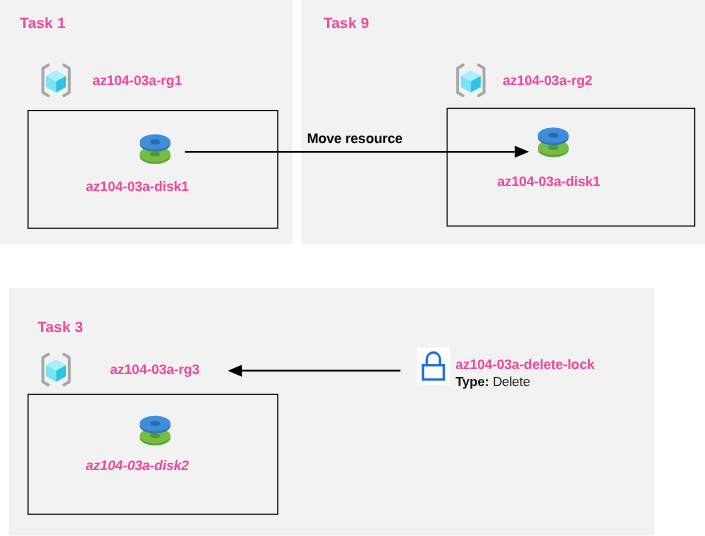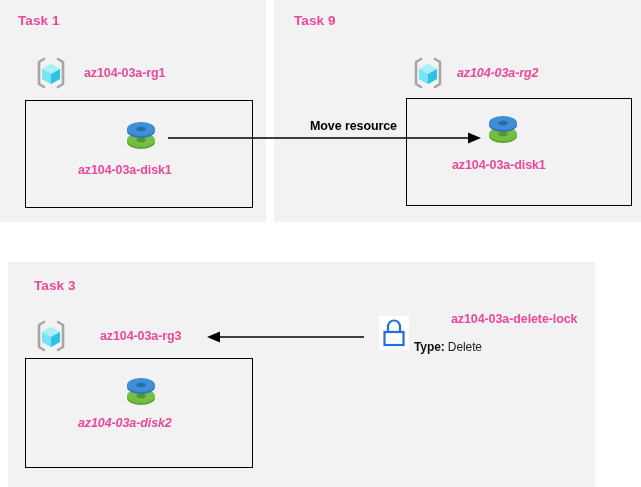--- a/index.html
+++ b/index.html
@@ -112,43 +112,43 @@
 <div class="panel-title" style="left:294px; top:13px;">Task 9</div>
 
 <svg class="icon rg-icon" style="left:411px; top:56px;" viewBox="0 0 34 34">
   <path d="M10 3 L5 6 L5 28 L10 31" fill="none" stroke="#a6a6a6" stroke-width="2.6" stroke-linecap="round" stroke-linejoin="round"></path>
   <path d="M24 3 L29 6 L29 28 L24 31" fill="none" stroke="#a6a6a6" stroke-width="2.6" stroke-linecap="round" stroke-linejoin="round"></path>
   <polygon points="17,8 26,13 26,23 17,28 8,23 8,13" fill="#8ce8f7"></polygon>
   <polygon points="17,8 26,13 17,18 8,13" fill="#aaf0fa"></polygon>
   <polygon points="17,18 26,13 26,23 17,28" fill="#2ec3e0"></polygon>
   <polygon points="17,18 8,13 8,23 17,28" fill="#79e2f5"></polygon>
 </svg>
-<div class="node-label" style="left:457px; top:66px;font-style:italic;">az104-03a-rg2</div>
+<div class="node-label" style="left:457px; top:66px;">az104-03a-rg2</div>
 
 <div class="inner-box" style="left:406px; top:98px; width:226px; height:108px;"></div>
 
 <svg class="icon disk-icon" style="left:486px; top:112px;" viewBox="0 0 34 36">
   <ellipse cx="17" cy="24" rx="14" ry="7" fill="#5aa832"></ellipse>
   <ellipse cx="17" cy="22" rx="14" ry="7" fill="#77bd45"></ellipse>
   <ellipse cx="17" cy="22" rx="4.6" ry="2.3" fill="#4f9a2c"></ellipse>
   <ellipse cx="17" cy="13" rx="14" ry="7" fill="#2f76b8"></ellipse>
   <ellipse cx="17" cy="11" rx="14" ry="7" fill="#3f8fd8"></ellipse>
   <ellipse cx="17" cy="11" rx="4.6" ry="2.3" fill="#2b6aa8"></ellipse>
 </svg>
 <div class="node-label" style="left:452px; top:158px;">az104-03a-disk1</div>
 
 <svg class="connector" style="left:168px; top:126px; width:320px; height:24px;" viewBox="0 0 320 24">
   <line x1="0" y1="12" x2="300" y2="12" stroke="#000000" stroke-width="1.6"></line>
   <polygon points="300,6.5 313,12 300,17.5" fill="#000000"></polygon>
 </svg>
-<div class="edge-label" style="left:279px; top:119px;margin-left:31px;">Move resource</div>
+<div class="edge-label" style="left:279px; top:119px;">Move resource</div>
 
 <div class="panel" style="left:8px; top:262px; width:587px; height:225px;"></div>
 
-<div class="panel-title" style="left:34px; top:278px;">Task 3</div>
+<div class="panel-title" style="left:34px; top:290px;">Task 3</div>
 
 <svg class="icon rg-icon" style="left:34px; top:319px;" viewBox="0 0 34 34">
   <path d="M10 3 L5 6 L5 28 L10 31" fill="none" stroke="#a6a6a6" stroke-width="2.6" stroke-linecap="round" stroke-linejoin="round"></path>
   <path d="M24 3 L29 6 L29 28 L24 31" fill="none" stroke="#a6a6a6" stroke-width="2.6" stroke-linecap="round" stroke-linejoin="round"></path>
   <polygon points="17,8 26,13 26,23 17,28 8,23 8,13" fill="#8ce8f7"></polygon>
   <polygon points="17,8 26,13 17,18 8,13" fill="#aaf0fa"></polygon>
   <polygon points="17,18 26,13 26,23 17,28" fill="#2ec3e0"></polygon>
   <polygon points="17,18 8,13 8,23 17,28" fill="#79e2f5"></polygon>
 </svg>
 <div class="node-label" style="left:100px; top:329px;">az104-03a-rg3</div>
@@ -169,18 +169,18 @@
   <line x1="14" y1="11" x2="158" y2="11" stroke="#000000" stroke-width="1.6"></line>
   <polygon points="14,5.5 1,11 14,16.5" fill="#000000"></polygon>
 </svg>
 
 <svg class="icon lock-icon" style="left:379px; top:316px;" viewBox="0 0 30 34">
   <rect x="0" y="0" width="30" height="34" fill="#ffffff"></rect>
   <path d="M9 16 L9 10.5 A6 6 0 0 1 21 10.5 L21 16" fill="none" stroke="#1f6fde" stroke-width="2.2"></path>
   <rect x="5.5" y="16" width="19" height="13" fill="none" stroke="#1f6fde" stroke-width="2.2"></rect>
 </svg>
 
-<div class="node-label" style="left:414px; top:312px;margin-left:37px;">az104-03a-delete-lock</div>
+<div class="node-label" style="left:414px; top:324px;">az104-03a-delete-lock</div>
 
 <div class="sub-label" style="left:414px; top:340px;">
   <b>Type:</b>
   <span>Delete</span>
 </div>
 
 </body></html>

